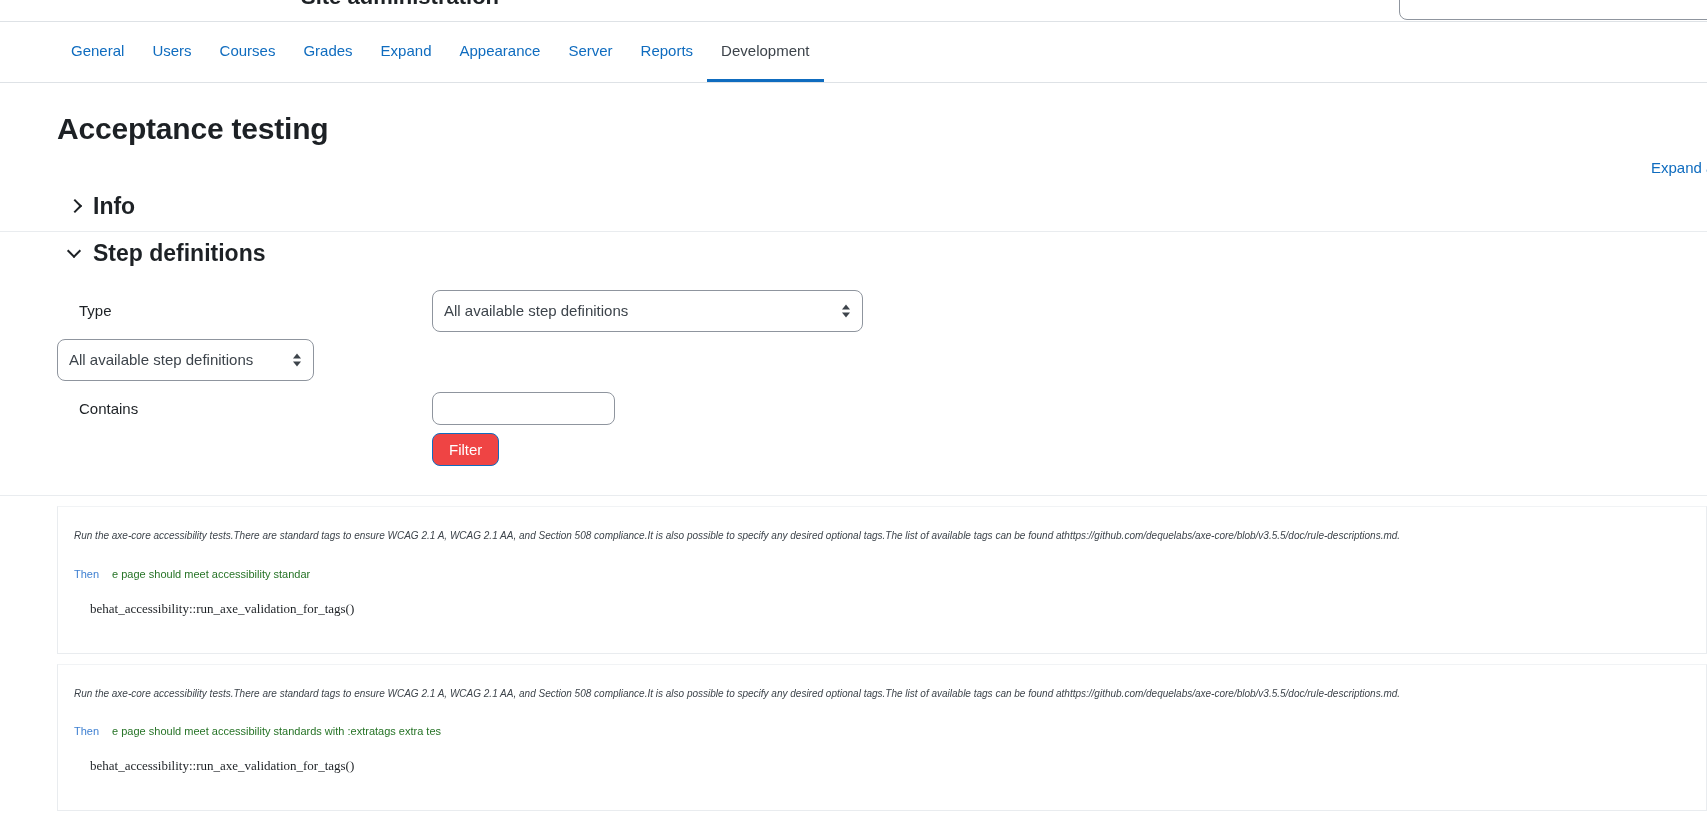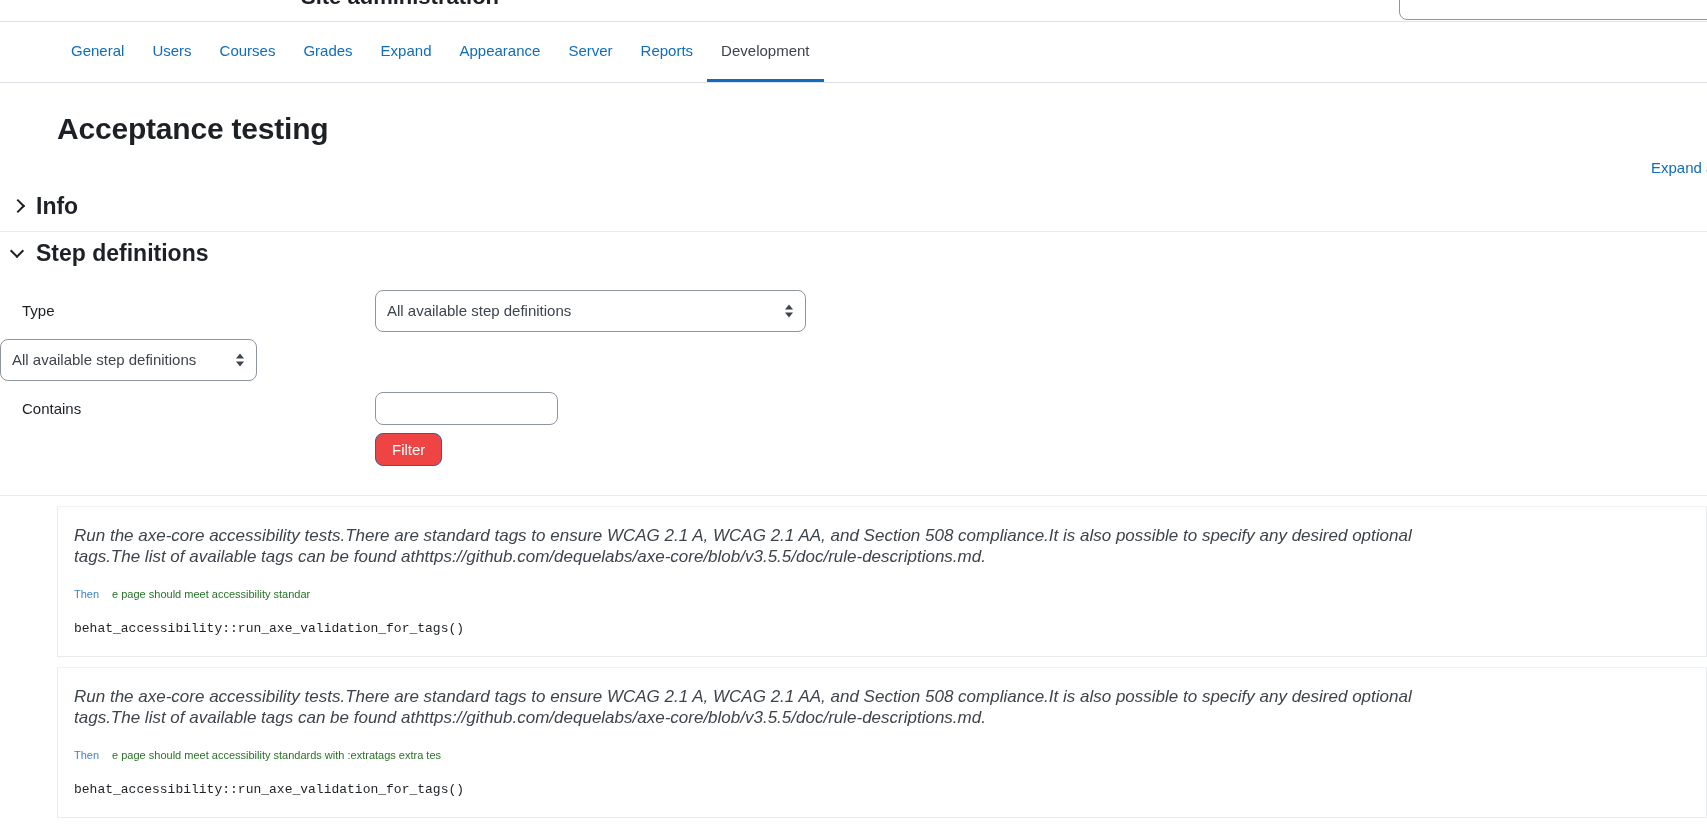--- a/index.html
+++ b/index.html
@@ -94,20 +94,21 @@
     top: 10px;
     font-size: 15px;
     color: #0f6cbf;
     text-decoration: none;
     white-space: nowrap;
     cursor: pointer;
   }
 
   
   .section {
+    padding-left: 57px;
     padding-right: 0;
   }
   .section-header {
     display: flex;
     align-items: center;
     gap: 10px;
     padding: 6px 0 8px 0;
     cursor: pointer;
     user-select: none;
   }
@@ -236,41 +237,41 @@
   }
   .res-card {
     border: 1px solid #e9ecef;
     border-top: 1px solid #f1f3f5;
     background: #fff;
     padding: 19px 22px 20px 16px;
     margin-top: 10px;
   }
   .res-desc {
     font-style: italic;
-    font-size: 17px;
+    font-size: 10px;
     line-height: 20.5px;
     color: #3d444b;
     margin: 0 0 16px 0;
     max-width: 1400px;
   }
   .res-step {
     font-size: 11px;
     line-height: 22px;
     margin: 0 0 16px 0;
     color: #267326;
   }
   .res-step .kw {
     color: #3d7fd1;
     margin-right: 13px;
   }
   .res-code {
-    font-family: Liberation Mono, monospace;
+    font-family: Liberation Serif, serif;
     font-size: 13px;
     color: #1d2125;
-    margin: 0;
+    margin: 16px;
     white-space: pre;
   }
 </style>
 </head>
 <body>
 
 <div class="top-strip">
   <div class="cut-title">Site administration</div>
   <input class="top-search" type="text" placeholder="" style="">
 </div>

